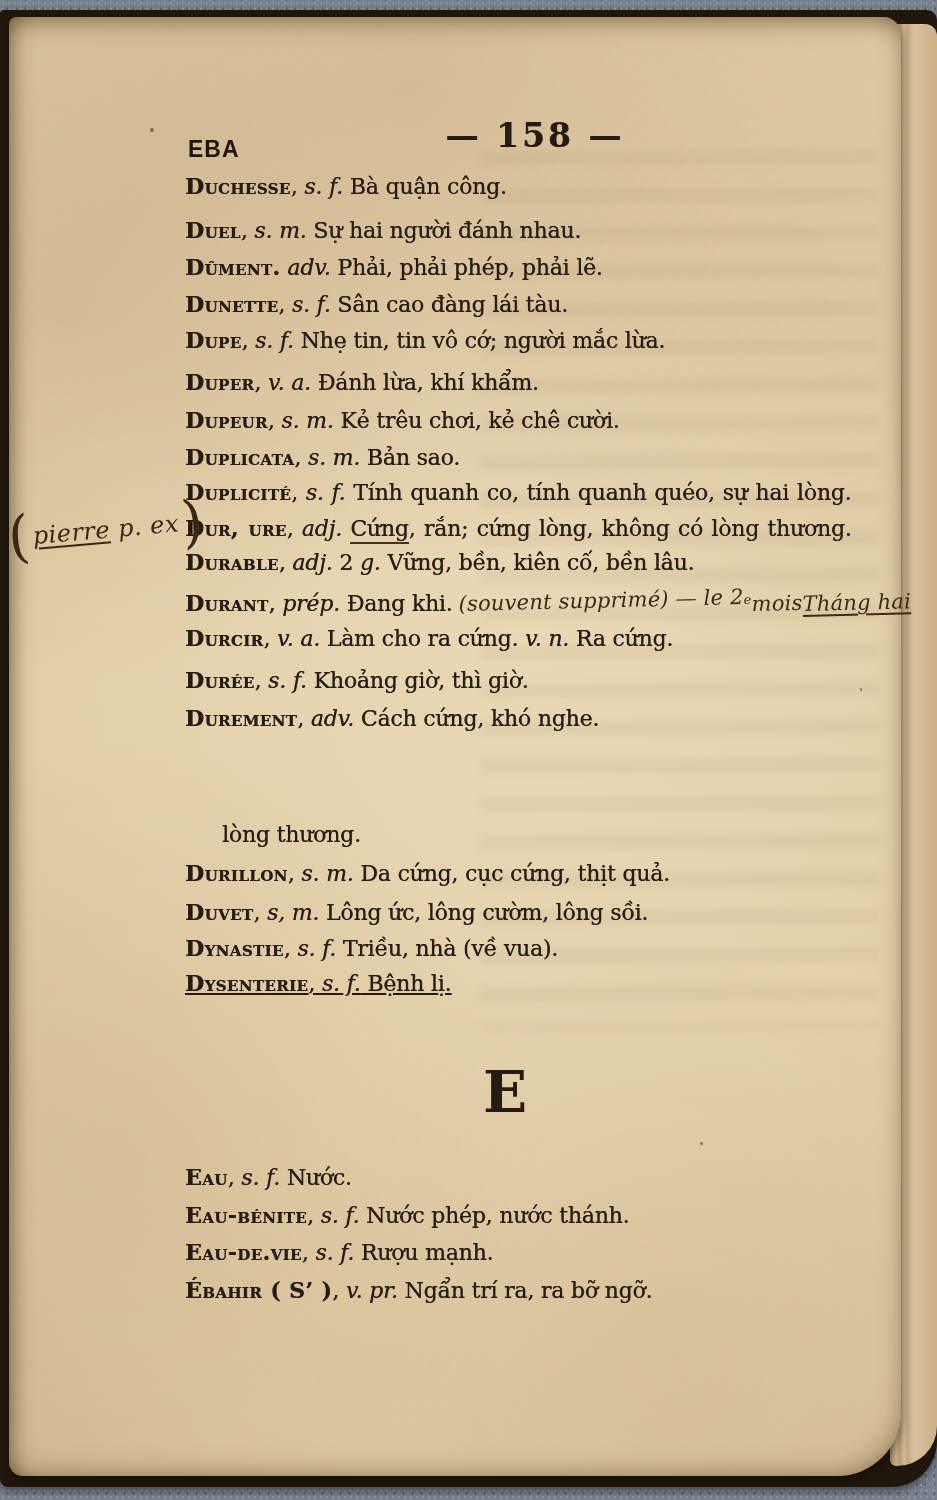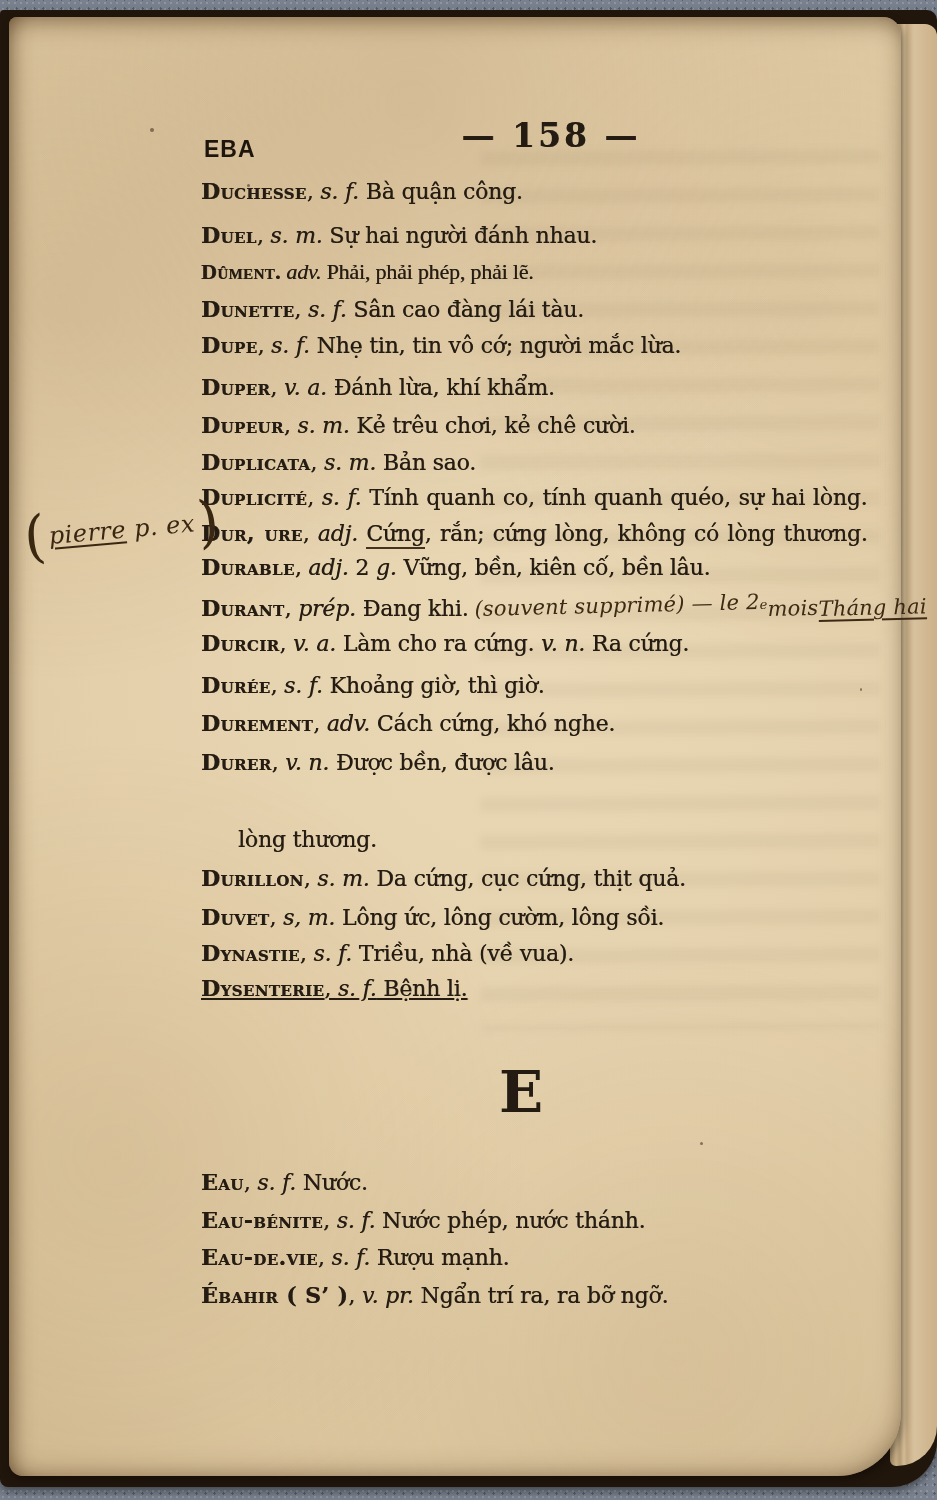--- a/index.html
+++ b/index.html
@@ -41,40 +41,40 @@
       radial-gradient(circle at 45% 6%, rgba(140,100,55,0.18), transparent 32%),
       radial-gradient(circle at 6% 20%, rgba(140,100,55,0.14), transparent 26%),
       radial-gradient(circle at 75% 92%, rgba(150,115,70,0.10), transparent 28%);
   }
   .ghost{
     position:absolute;left:480px;top:150px;width:400px;height:880px;
     background:repeating-linear-gradient(180deg, rgba(110,85,55,0.06) 0 15px, transparent 15px 38px);
     filter:blur(3px);transform:skewY(-0.3deg);
   }
   .speck{position:absolute;border-radius:50%;background:rgba(60,40,20,0.55);}
-  #text-layer{position:absolute;inset:0;z-index:5;margin-left:16px;}
+  #text-layer{position:absolute;inset:0;z-index:5;}
 
   .catchword{
     position:absolute;left:188px;top:136px;
     font-family:"Liberation Sans","DejaVu Sans",sans-serif;
     font-weight:700;font-size:23px;letter-spacing:1px;color:#1e160d;
     transform:scaleY(1.05);
   }
   .pagenum{
     position:absolute;left:420px;top:116px;width:230px;text-align:center;
     font-size:33px;font-weight:700;letter-spacing:3px;color:#241c12;
     text-shadow:0.4px 0 0 rgba(36,28,18,0.7);
   }
   .section-e{
     position:absolute;left:445px;top:1062px;width:120px;text-align:center;
     font-size:58px;font-weight:700;color:#241c12;line-height:60px;
   }
   .line{
     position:absolute;left:185px;white-space:nowrap;
-    font-size:22px;line-height:38px;color:#241c12;letter-spacing:-0.2px;
+    font-size:22px;line-height:28px;color:#241c12;letter-spacing:-0.2px;
     text-shadow:0.4px 0 0 rgba(36,28,18,0.75);
   }
   .hw{font-variant:small-caps;font-weight:700;letter-spacing:0.4px;}
   .it{font-style:italic;}
   .u{border-bottom:2px solid rgba(50,32,14,0.9);padding-bottom:1px;}
   .hand{
     display:inline-block;font-style:italic;color:#3c2a14;text-shadow:none;
     font-size:21px;letter-spacing:0.2px;transform:rotate(-1.4deg);
     transform-origin:left bottom;
   }
@@ -106,34 +106,33 @@
   <div class="pagenum">— 158 —</div>
   <div class="section-e">E</div>
 
   <div class="margin-note">
     <span class="paren">(</span>
     <span class="mn-text"><span class="u2">pierre</span><span> p. ex</span></span>
     <span class="paren">)</span>
   </div>
 <div class="line" style="top: 172px;"><span class="hw">Duchesse</span><span>, </span><span class="it">s. f.</span><span> Bà quận công.</span></div>
     <div class="line" style="top: 216px;"><span class="hw">Duel</span><span>, </span><span class="it">s. m.</span><span> Sự hai người đánh nhau.</span></div>
-    <div class="line" style="top: 253px; font-family: Liberation Serif, serif;"><span class="hw">Dûment.</span><span> </span><span class="it">adv.</span><span> Phải, phải phép, phải lẽ.</span></div>
+    <div class="line" style="top: 253px;"><span class="hw">Dûment.</span><span> </span><span class="it">adv.</span><span> Phải, phải phép, phải lẽ.</span></div>
     <div class="line" style="top: 290px;"><span class="hw">Dunette</span><span>, </span><span class="it">s. f.</span><span> Sân cao đàng lái tàu.</span></div>
     <div class="line" style="top: 326px;"><span class="hw">Dupe</span><span>, </span><span class="it">s. f.</span><span> Nhẹ tin, tin vô cớ; người mắc lừa.</span></div>
     <div class="line" style="top: 368px;"><span class="hw">Duper</span><span>, </span><span class="it">v. a.</span><span> Đánh lừa, khí khẩm.</span></div>
     <div class="line" style="top: 406px;"><span class="hw">Dupeur</span><span>, </span><span class="it">s. m.</span><span> Kẻ trêu chơi, kẻ chê cười.</span></div>
     <div class="line" style="top: 443px;"><span class="hw">Duplicata</span><span>, </span><span class="it">s. m.</span><span> Bản sao.</span></div>
     <div class="line" style="top: 478px; word-spacing: 1px;"><span class="hw">Duplicité</span><span>, </span><span class="it">s. f.</span><span> Tính quanh co, tính quanh quéo, sự hai lòng.</span></div>
     <div class="line" style="top: 514px; word-spacing: 1.5px;"><span class="hw">Dur, ure</span><span>, </span><span class="it">adj.</span><span> </span><span class="u">Cứng</span><span>, rắn; cứng lòng, không có lòng thương.</span></div>
     <div class="line" style="top: 548px;"><span class="hw">Durable</span><span>, </span><span class="it">adj.</span><span> 2 </span><span class="it">g.</span><span> Vững, bền, kiên cố, bền lâu.</span></div>
     <div class="line" style="top: 586px;"><span class="hw">Durant</span><span>, </span><span class="it">prép.</span><span> Đang khi. </span><span class="hand">(souvent supprimé) — le 2</span><span class="hand sup">e</span><span class="hand"> mois </span><span class="hand u2">Tháng hai</span></div>
     <div class="line" style="top: 624px;"><span class="hw">Durcir</span><span>, </span><span class="it">v. a.</span><span> Làm cho ra cứng. </span><span class="it">v. n.</span><span> Ra cứng.</span></div>
     <div class="line" style="top: 666px;"><span class="hw">Durée</span><span>, </span><span class="it">s. f.</span><span> Khoảng giờ, thì giờ.</span></div>
     <div class="line" style="top: 704px;"><span class="hw">Durement</span><span>, </span><span class="it">adv.</span><span> Cách cứng, khó nghe.</span></div>
-    <div class="line" style="top: 743px;"><span class="hw">Durer</span><span>, </span><span class="it">v. n.</span><span> Được bền, được lâu.</span></div>
     <div class="line" style="top: 821px; left: 222px;"><span>lòng thương.</span></div>
     <div class="line" style="top: 859px;"><span class="hw">Durillon</span><span>, </span><span class="it">s. m.</span><span> Da cứng, cục cứng, thịt quả.</span></div>
     <div class="line" style="top: 898px;"><span class="hw">Duvet</span><span>, </span><span class="it">s, m.</span><span> Lông ức, lông cườm, lông sồi.</span></div>
     <div class="line" style="top: 934px;"><span class="hw">Dynastie</span><span>, </span><span class="it">s. f.</span><span> Triều, nhà (về vua).</span></div>
     <div class="line" style="top: 969px; text-decoration: underline;"><span class="hw">Dysenterie</span><span>, </span><span class="it">s. f.</span><span> Bệnh lị.</span></div>
     <div class="line" style="top: 1163px;"><span class="hw">Eau</span><span>, </span><span class="it">s. f.</span><span> Nước.</span></div>
     <div class="line" style="top: 1201px; text-align: right;"><span class="hw">Eau-bénite</span><span>, </span><span class="it">s. f.</span><span> Nước phép, nước thánh.</span></div>
     <div class="line" style="top: 1238px;"><span class="hw">Eau-de.vie</span><span>, </span><span class="it">s. f.</span><span> Rượu mạnh.</span></div>
     <div class="line" style="top: 1276px;"><span class="hw">Ébahir ( S’ )</span><span>, </span><span class="it">v. pr.</span><span> Ngẩn trí ra, ra bỡ ngỡ.</span></div>
   </div>

